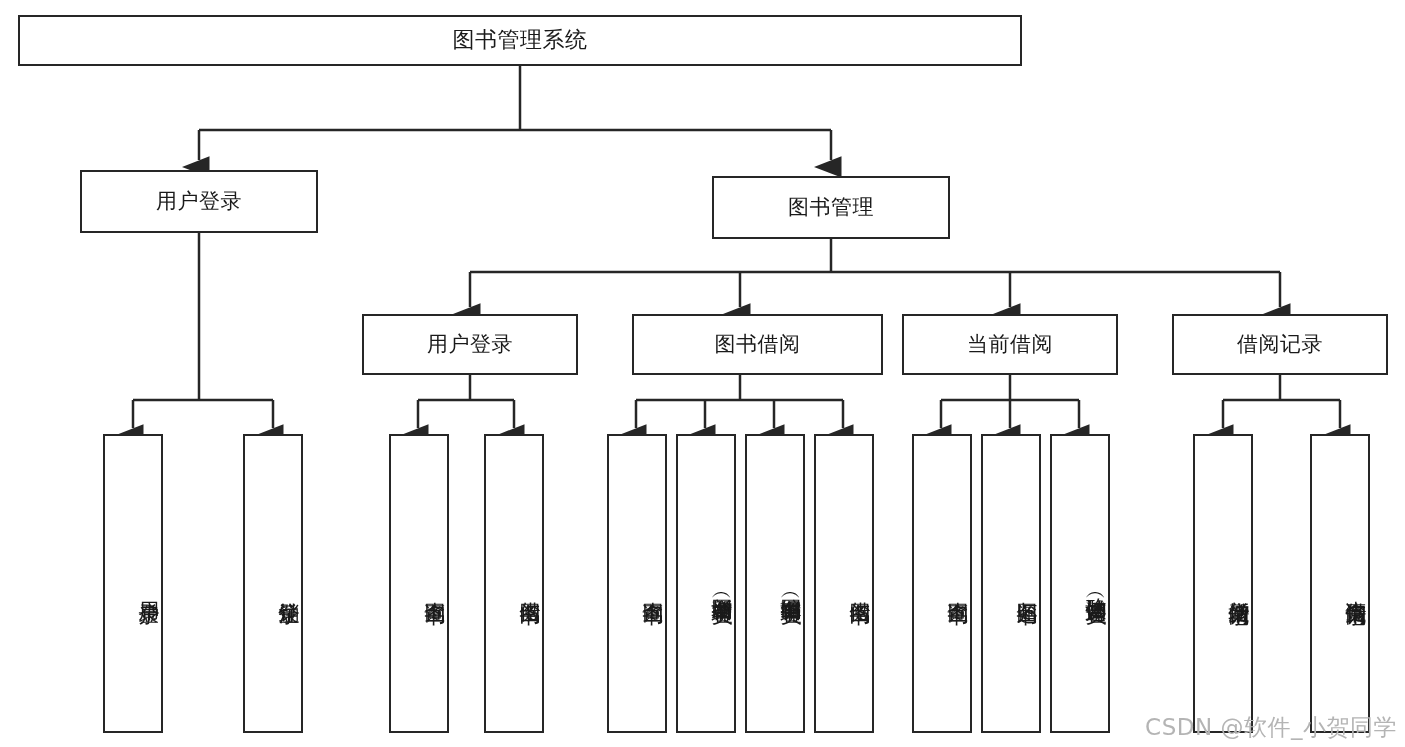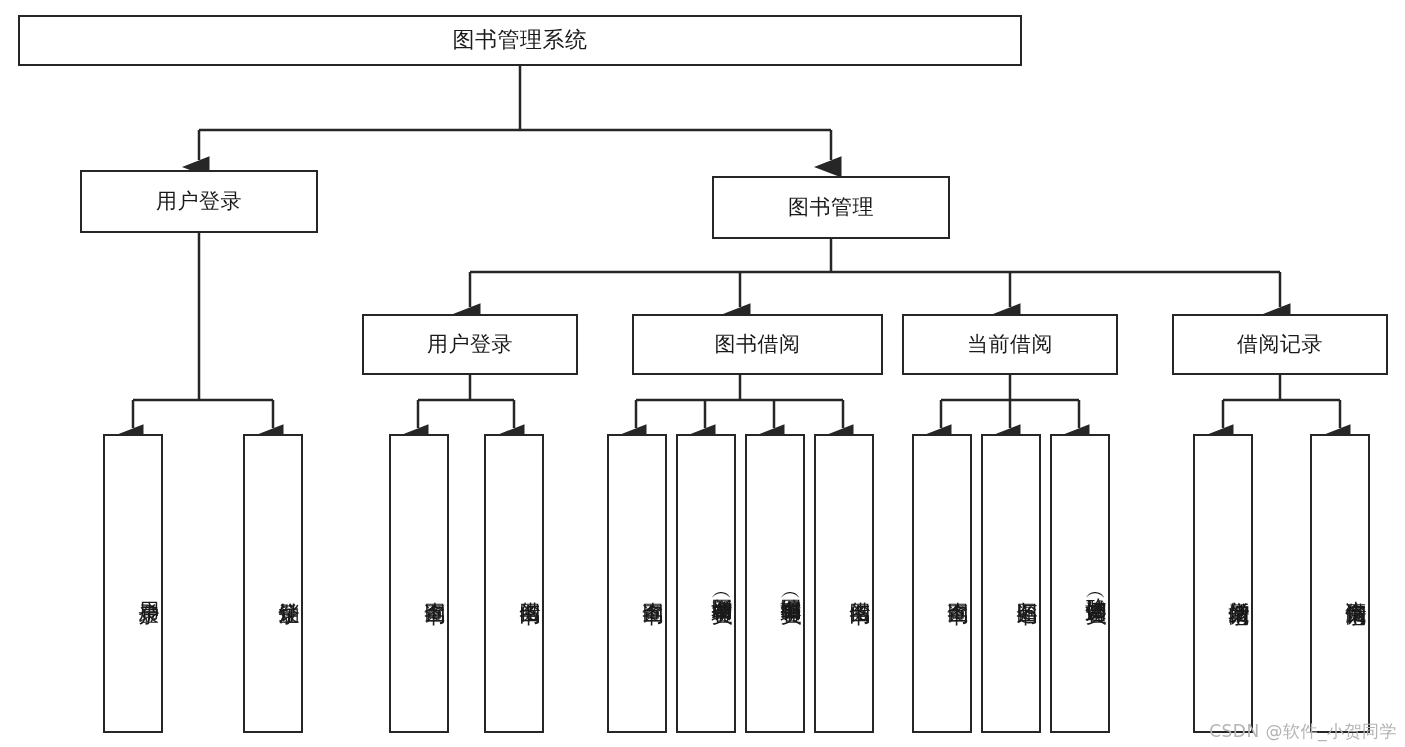--- a/index.html
+++ b/index.html
@@ -55,21 +55,21 @@
     white-space: nowrap;
   }
   .node.vert.tall-text {
     align-items: flex-start;
     padding-top: 4px;
   }
   .watermark {
     position: absolute;
     right: 8px;
     bottom: 4px;
-    font-size: 17px;
+    font-size: 23px;
     color: #b4b4b4;
     letter-spacing: 0.5px;
     z-index: 3;
     white-space: nowrap;
   }
 </style>
 </head>
 <body>
 
 <div id="canvas">

